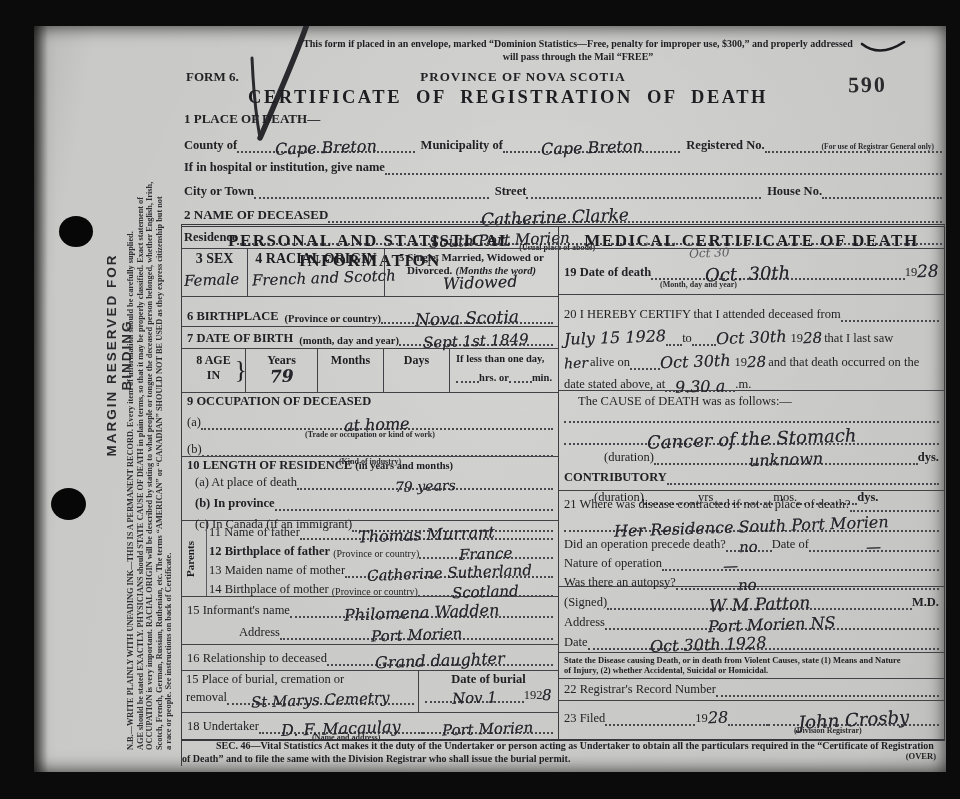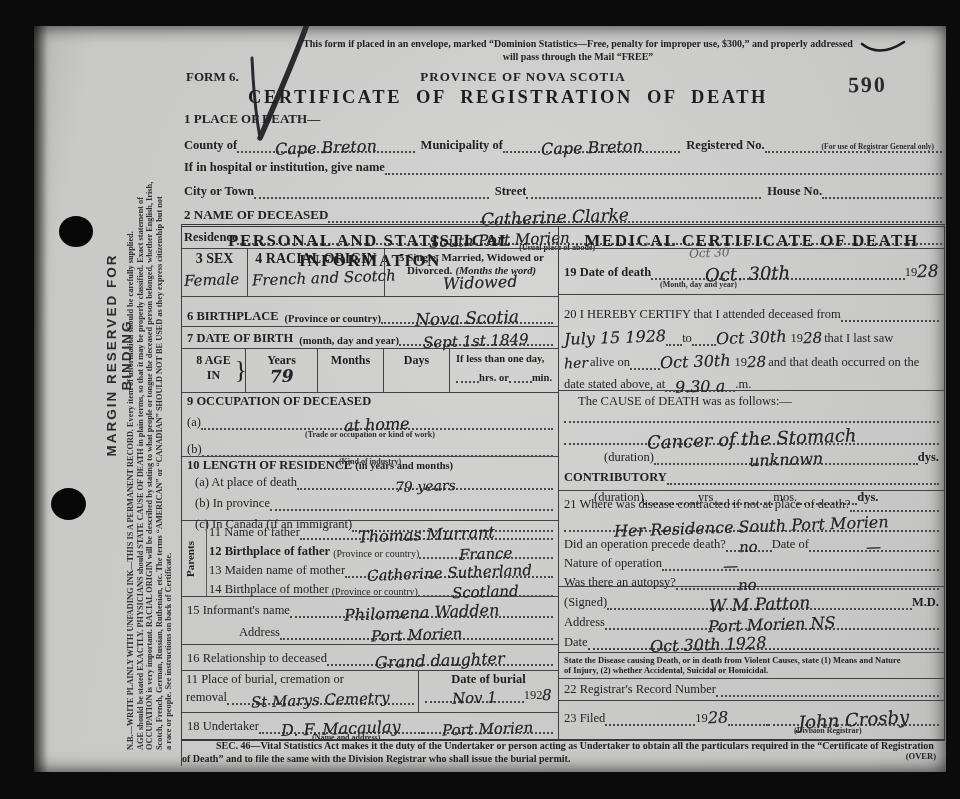--- a/index.html
+++ b/index.html
@@ -283,21 +283,21 @@
             <span class="lbl">10 LENGTH OF RESIDENCE</span>
             <span style="font-weight:bold;font-size:10.5px;">(in years and months)</span>
           </div>
           <div class="row" style="margin:2px 0 0 8px;">
             <span class="lbl" style="font-weight:normal;">(a) At place of death</span>
             <span class="dots">
               <i class="hw" style="font-size:14px;">79 years</i>
                 </span>
           </div>
           <div class="row" style="margin:6px 0 0 8px;">
-            <span class="lbl" style="font-weight:normal;">(b) In province</span>
+            <span class="lbl" style="font-weight:bold;">(b) In province</span>
             <span class="dots"></span>
           </div>
           <div class="row" style="margin:6px 0 0 8px;">
             <span class="lbl" style="font-weight:normal;">(c) In Canada (if an immigrant)</span>
             <span class="dots"></span>
           </div>
         </div>
 
         <div class="brow rpar">
           <div class="par-side">
@@ -352,21 +352,21 @@
           <div class="row" style="height:20px;">
             <span class="lbl" style="font-weight:normal;">16 Relationship to deceased</span>
             <span class="dots">
               <i class="hw" style="font-size:16px;">Grand daughter</i>
                 </span>
           </div>
         </div>
 
         <div class="brow r17">
           <div class="c17L">
-            <div class="lbl" style="font-weight:normal;">11 Place of burial, cremation or</div>
+            <div class="lbl" style="font-weight:normal;">15 Place of burial, cremation or</div>
             <div class="row" style="height:18px;">
               <span class="lbl" style="font-weight:normal;">removal</span>
               <span class="dots">
                 <i class="hw" style="font-size:15px;">St Marys Cemetry</i>
                   </span>
             </div>
           </div>
           <div class="c17R">
             <div class="lbl" style="text-align:center;">Date of burial</div>
             <div class="row" style="height:16px;">

